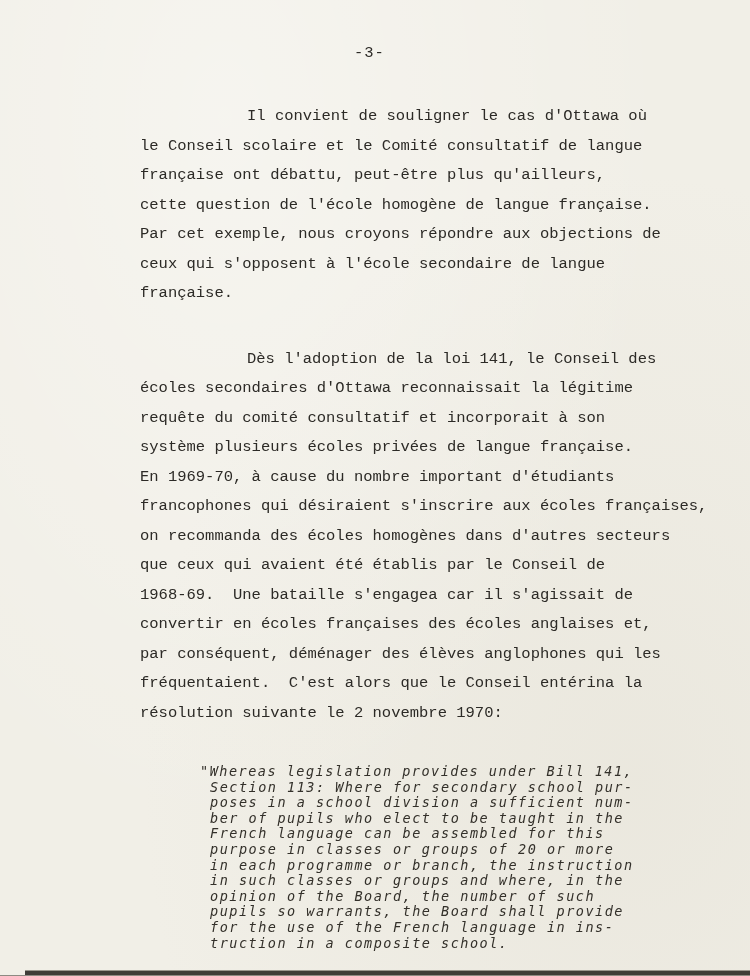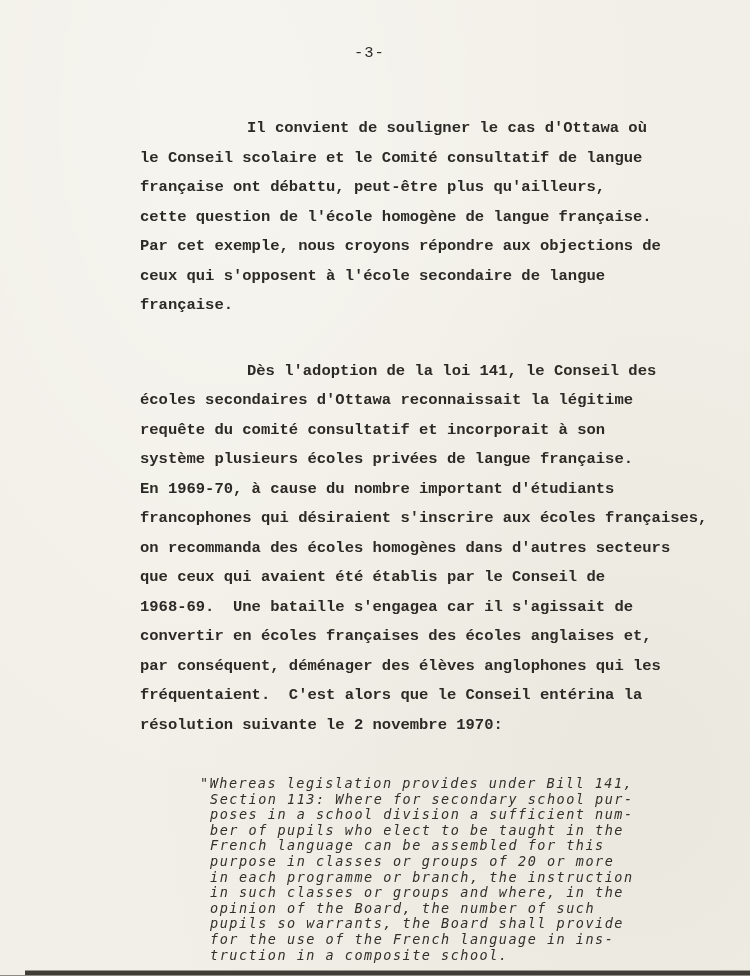--- a/index.html
+++ b/index.html
@@ -30,21 +30,21 @@
   }
   .body {
     position: absolute;
     top: 98px;
     left: 140px;
     width: 590px;
     font-size: 15.5px;
     line-height: 29.5px;
     white-space: pre;
   }
-  .paragraph { margin: 16px 0 36px 0; font-weight: bold; }
+  .paragraph { margin: 4px 0 36px 0; }
   .paragraph .line { white-space: pre; }
   .paragraph .line.indent { text-indent: 107px; }
   .quote {
     margin: 8px 0 0 70px;
     font-family: "DejaVu Sans Mono", "Liberation Mono", monospace;
     font-style: italic;
     font-size: 13.5px;
     line-height: 15.6px;
     letter-spacing: 1.5px;
     color: var(--quote-ink, #33302a);

